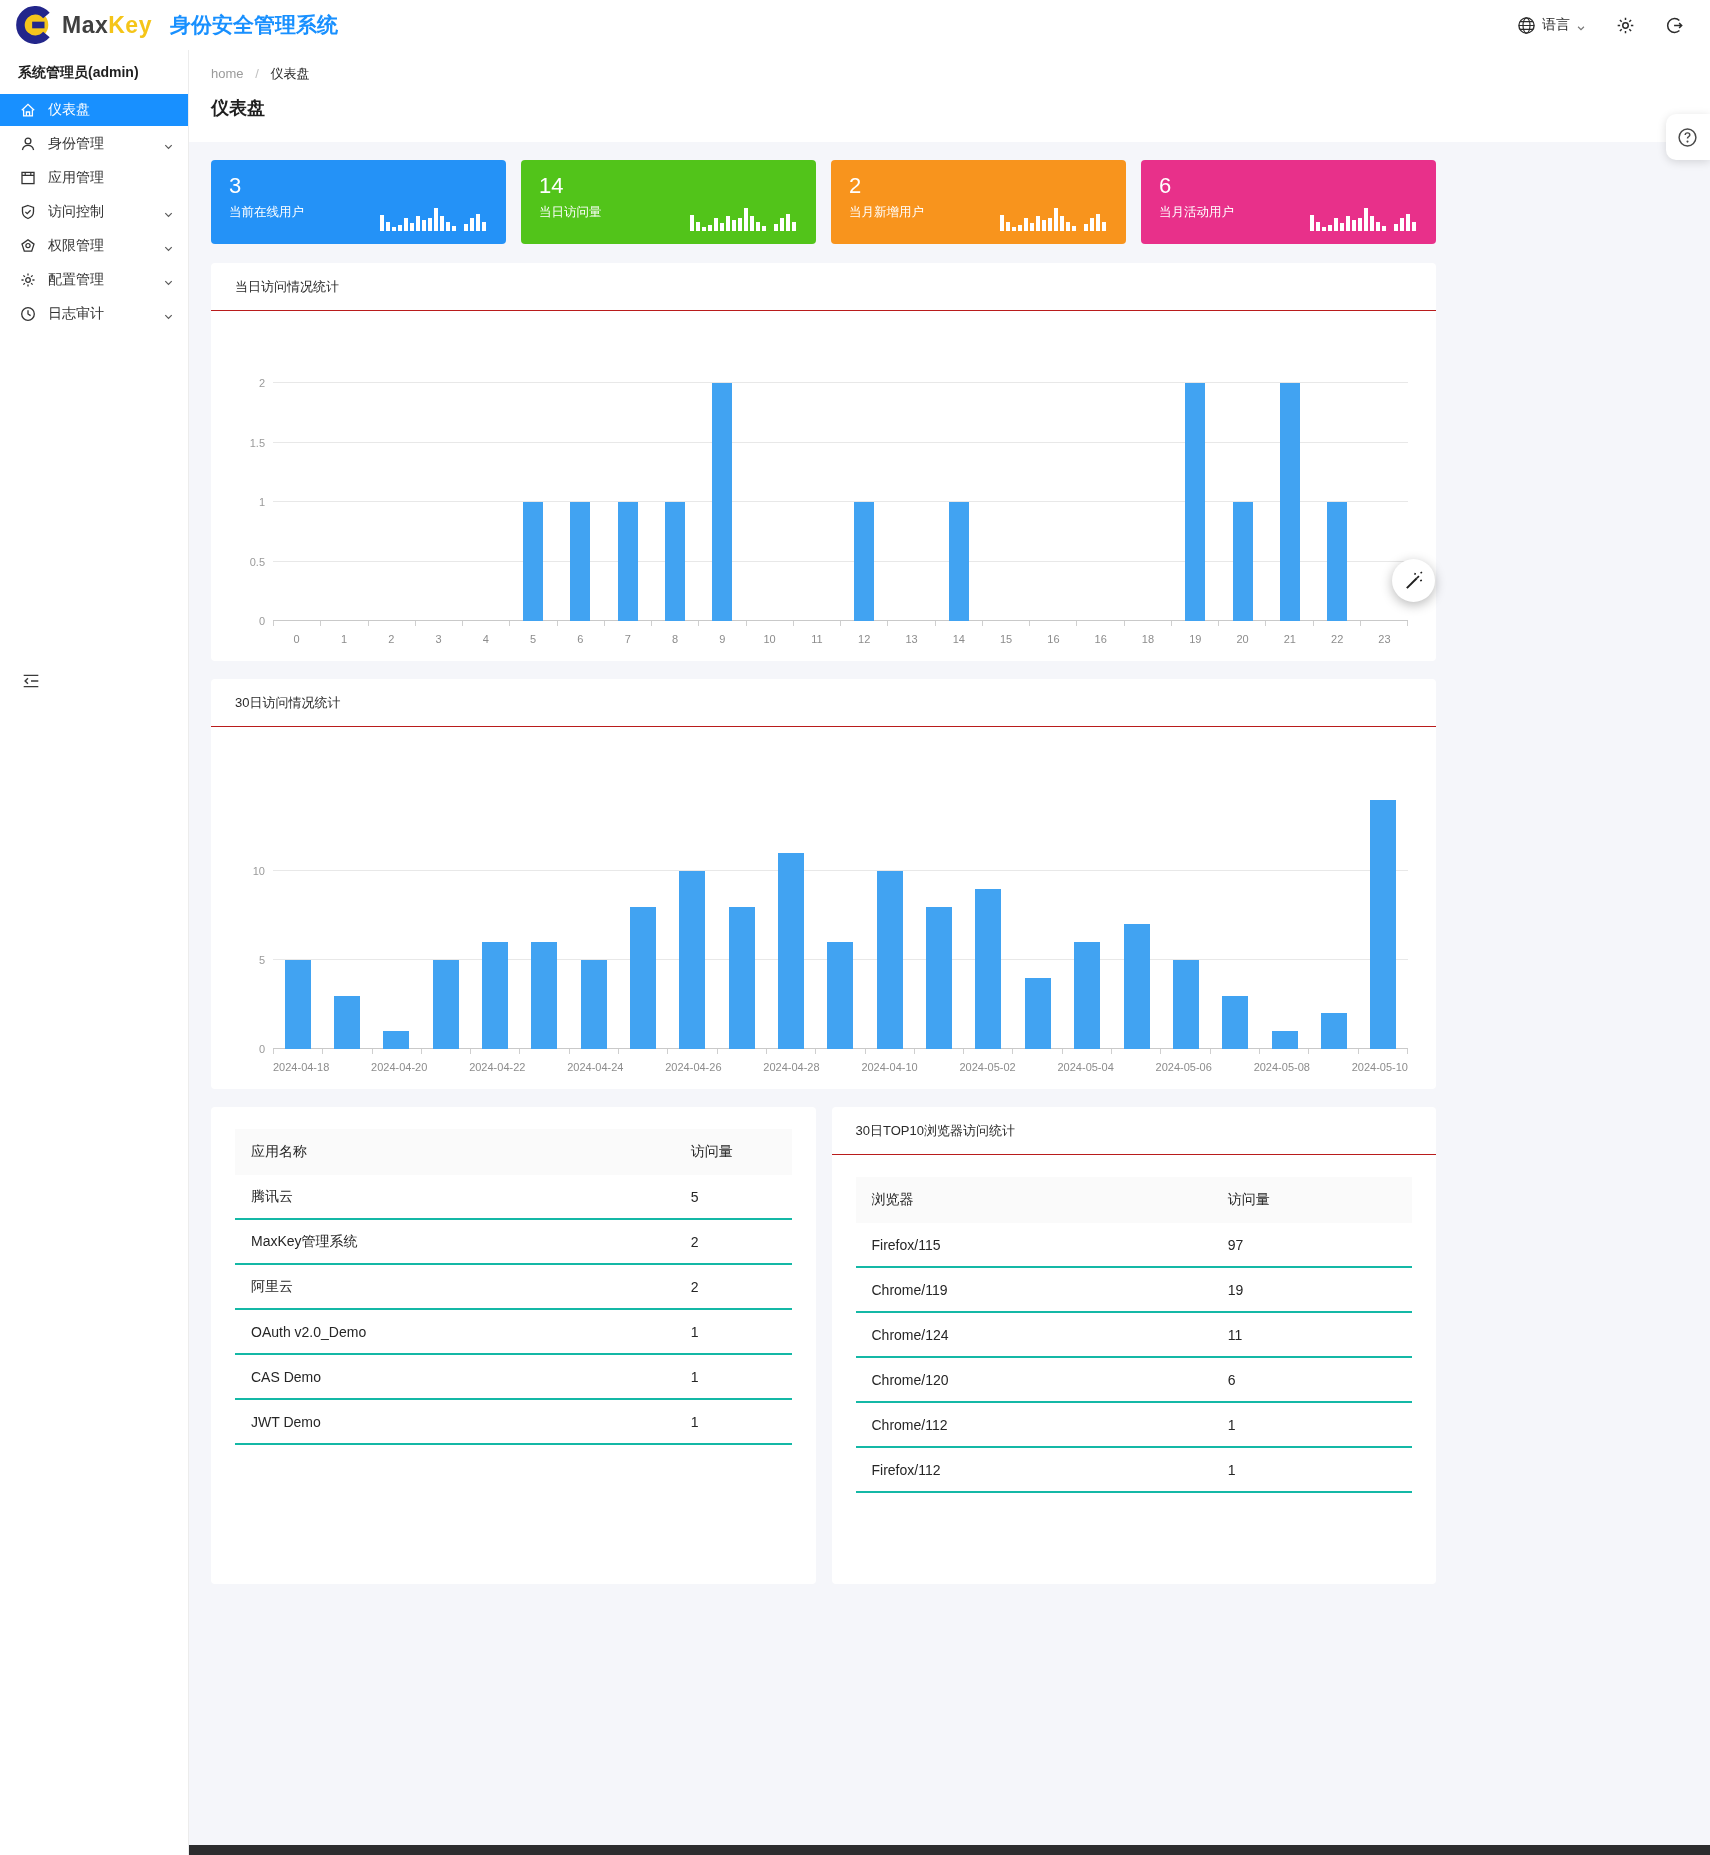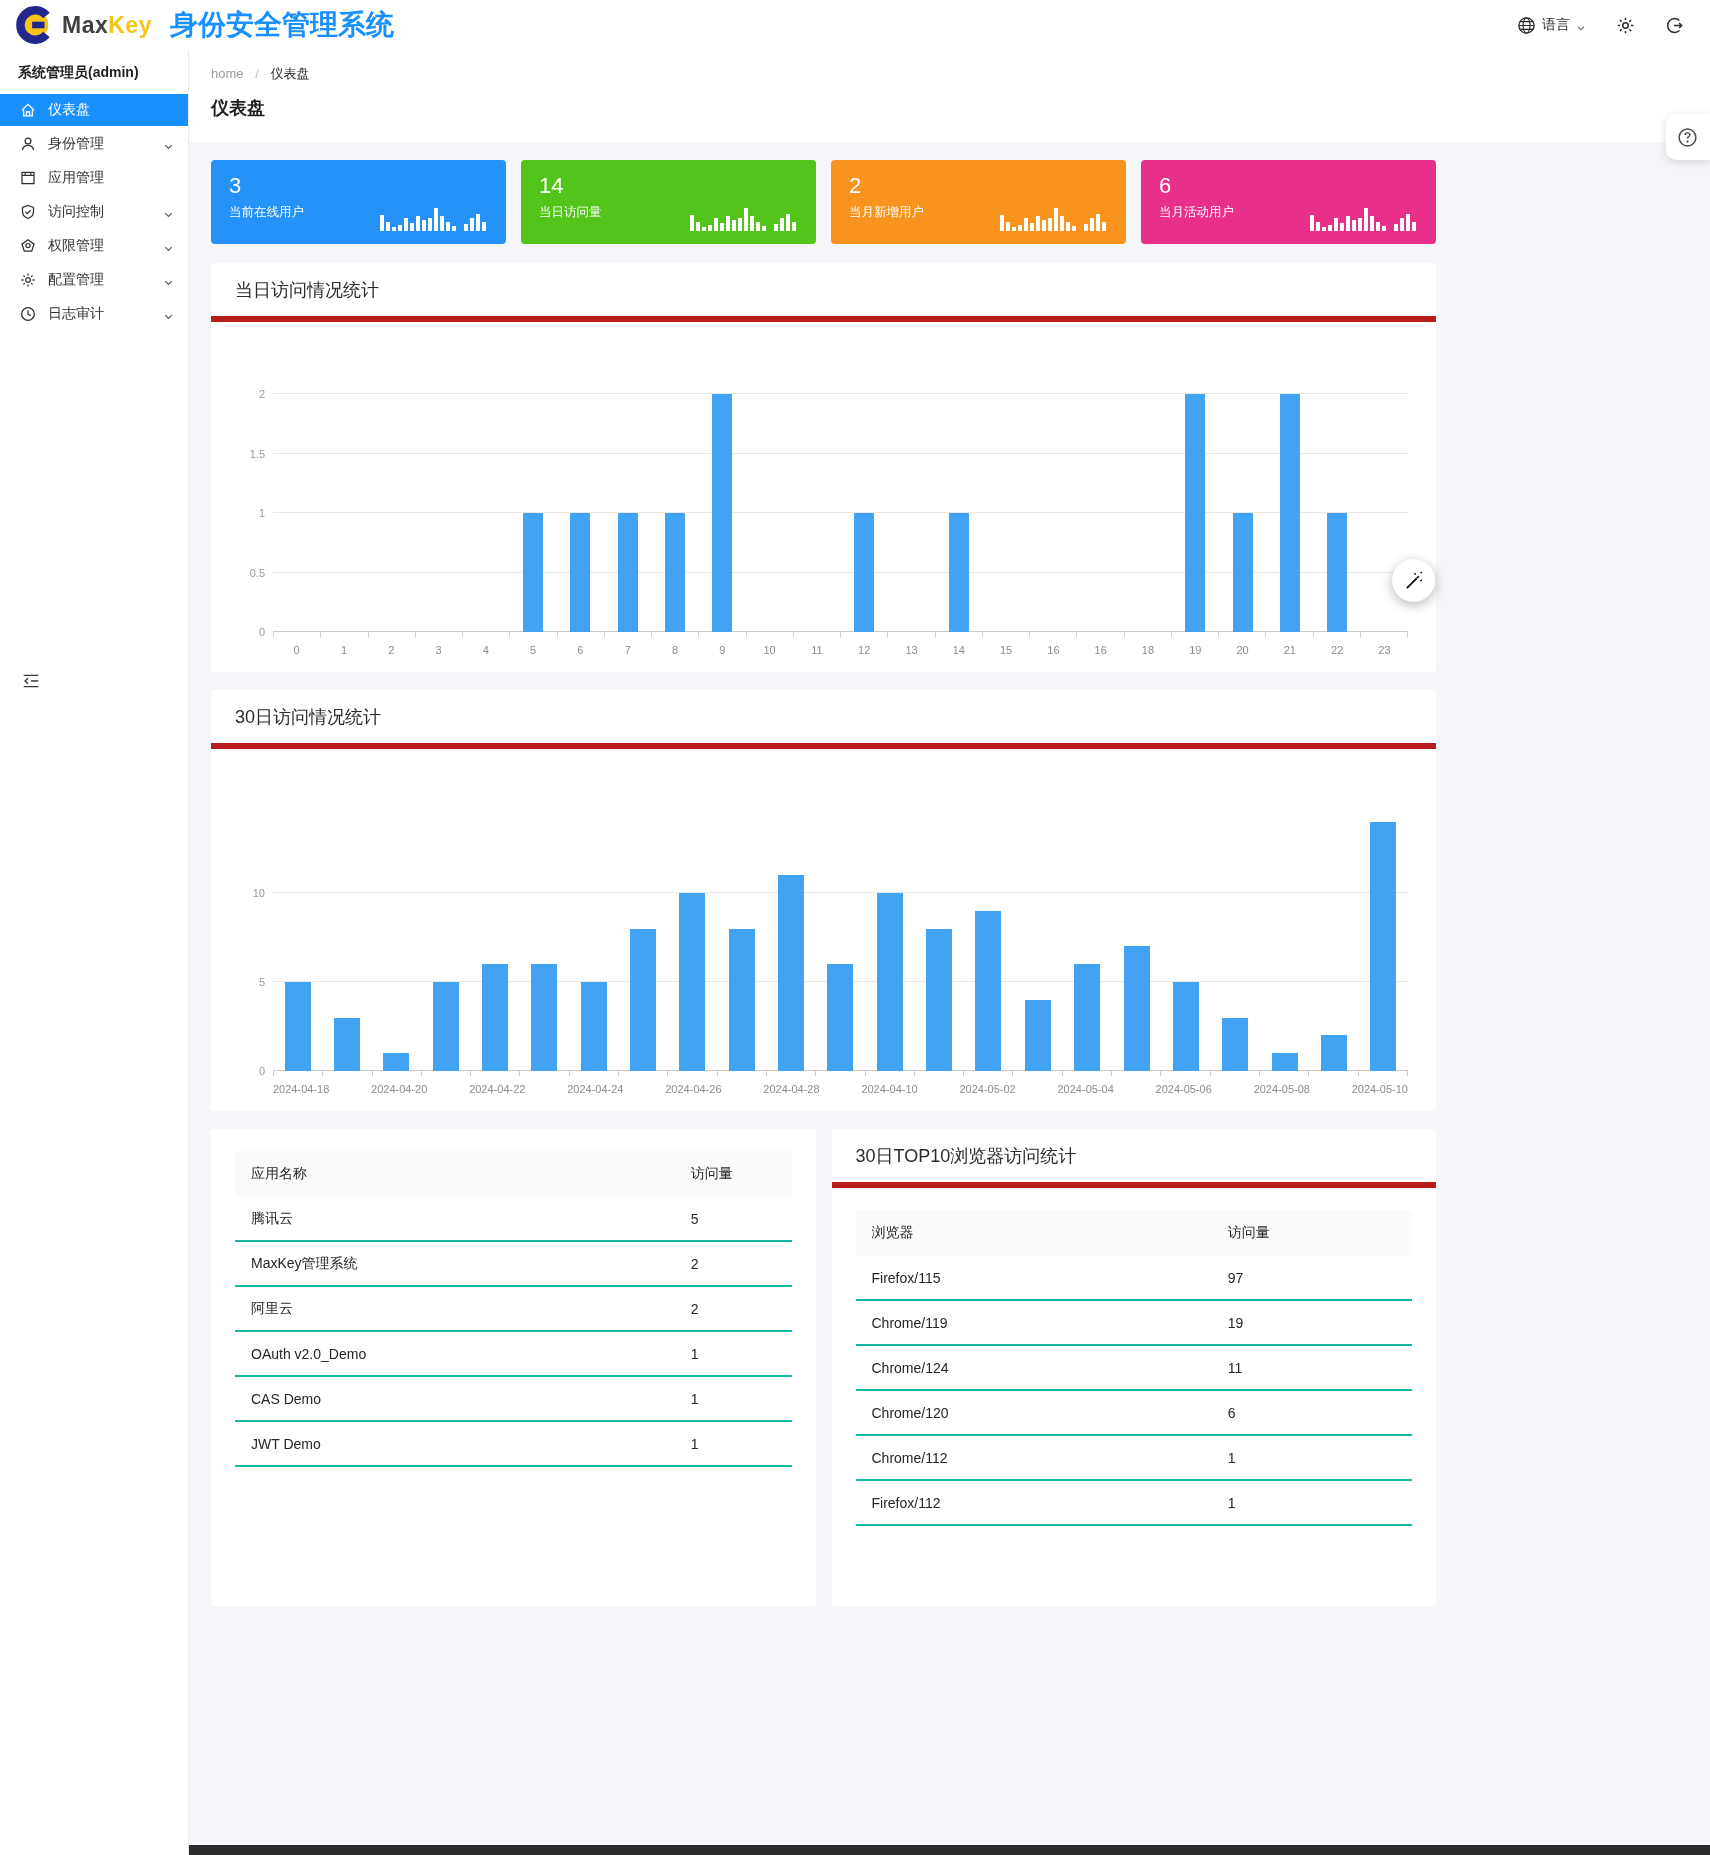--- a/index.html
+++ b/index.html
@@ -9,21 +9,21 @@
     -webkit-font-smoothing:antialiased;color:#262626;
   }
   
   .topbar{position:absolute;top:0;left:0;right:0;height:50px;background:#fff;
     display:flex;align-items:center;padding:0 26px 0 16px;box-sizing:border-box;z-index:20;}
   .brand{display:flex;align-items:center;gap:8px;}
   .brand svg{display:block;}
   .brand-text{font-size:23px;font-weight:bold;letter-spacing:.5px;}
   .brand-max{color:#404040;}
   .brand-key{color:#f5c518;}
-  .brand-cn{font-size:28px;font-weight:bold;color:#1890ff;margin-left:10px;text-align:center;}
+  .brand-cn{font-size:21px;font-weight:bold;color:#1890ff;margin-left:10px;text-align:center;}
   .hdr-right{margin-left:auto;display:flex;align-items:center;gap:30px;color:#2b2b2b;}
   .hdr-lang{display:flex;align-items:center;gap:6px;font-size:14px;cursor:pointer;}
   .hdr-icon{width:19px;height:19px;color:#2b2b2b;cursor:pointer;}
   .hdr-icon svg,.hdr-lang svg{width:100%;height:100%;}
   .chev-sm{width:10px;height:10px;color:#777;}
 
   
   .sidebar{position:absolute;top:50px;left:0;width:189px;bottom:0;background:#fff;
     border-right:1px solid #ececec;box-sizing:border-box;z-index:10;}
   .sidebar-user{padding:14px 18px 12px 18px;font-size:14px;font-weight:bold;color:#1f1f1f;}
@@ -52,21 +52,21 @@
 
   .stat-row{display:flex;gap:15px;margin-bottom:19px;}
   .stat-card{flex:1;height:84px;border-radius:4px;color:#fff;position:relative;
     padding:13px 18px;box-sizing:border-box;cursor:default;}
   .stat-value{font-size:22px;line-height:1.15;}
   .stat-label{font-size:12.5px;margin-top:6px;}
   .spark{position:absolute;right:20px;bottom:13px;display:flex;align-items:flex-end;gap:2px;height:30px;}
   .spark i{width:4px;background:#fff;display:block;}
 
   .card{background:#fff;border-radius:4px;margin-bottom:18px;}
-  .card-title{padding:15px 24px 14px;font-size:18px;color:#2b2b2b;border-bottom:6px solid #b91c1c;}
+  .card-title{padding:15px 24px 14px;font-size:13px;color:#2b2b2b;border-bottom:1px solid #b91c1c;}
 
   .chart-wrap{padding:34px 28px 16px 16px;}
   .plot{position:relative;margin-left:46px;}
   .gridline{position:absolute;left:0;right:0;height:1px;background:#e8e8e8;}
   .gridline.zero{background:#c9c9c9;}
   .g-label{position:absolute;left:-46px;width:38px;text-align:right;font-size:11px;color:#9a9a9a;}
   .bars{position:absolute;left:0;right:0;top:0;bottom:0;display:flex;align-items:flex-end;}
   .slot{flex:1;display:flex;justify-content:center;}
   .bar{background:#41a3f2;}
   .tickrow{display:flex;height:5px;margin-left:46px;}

